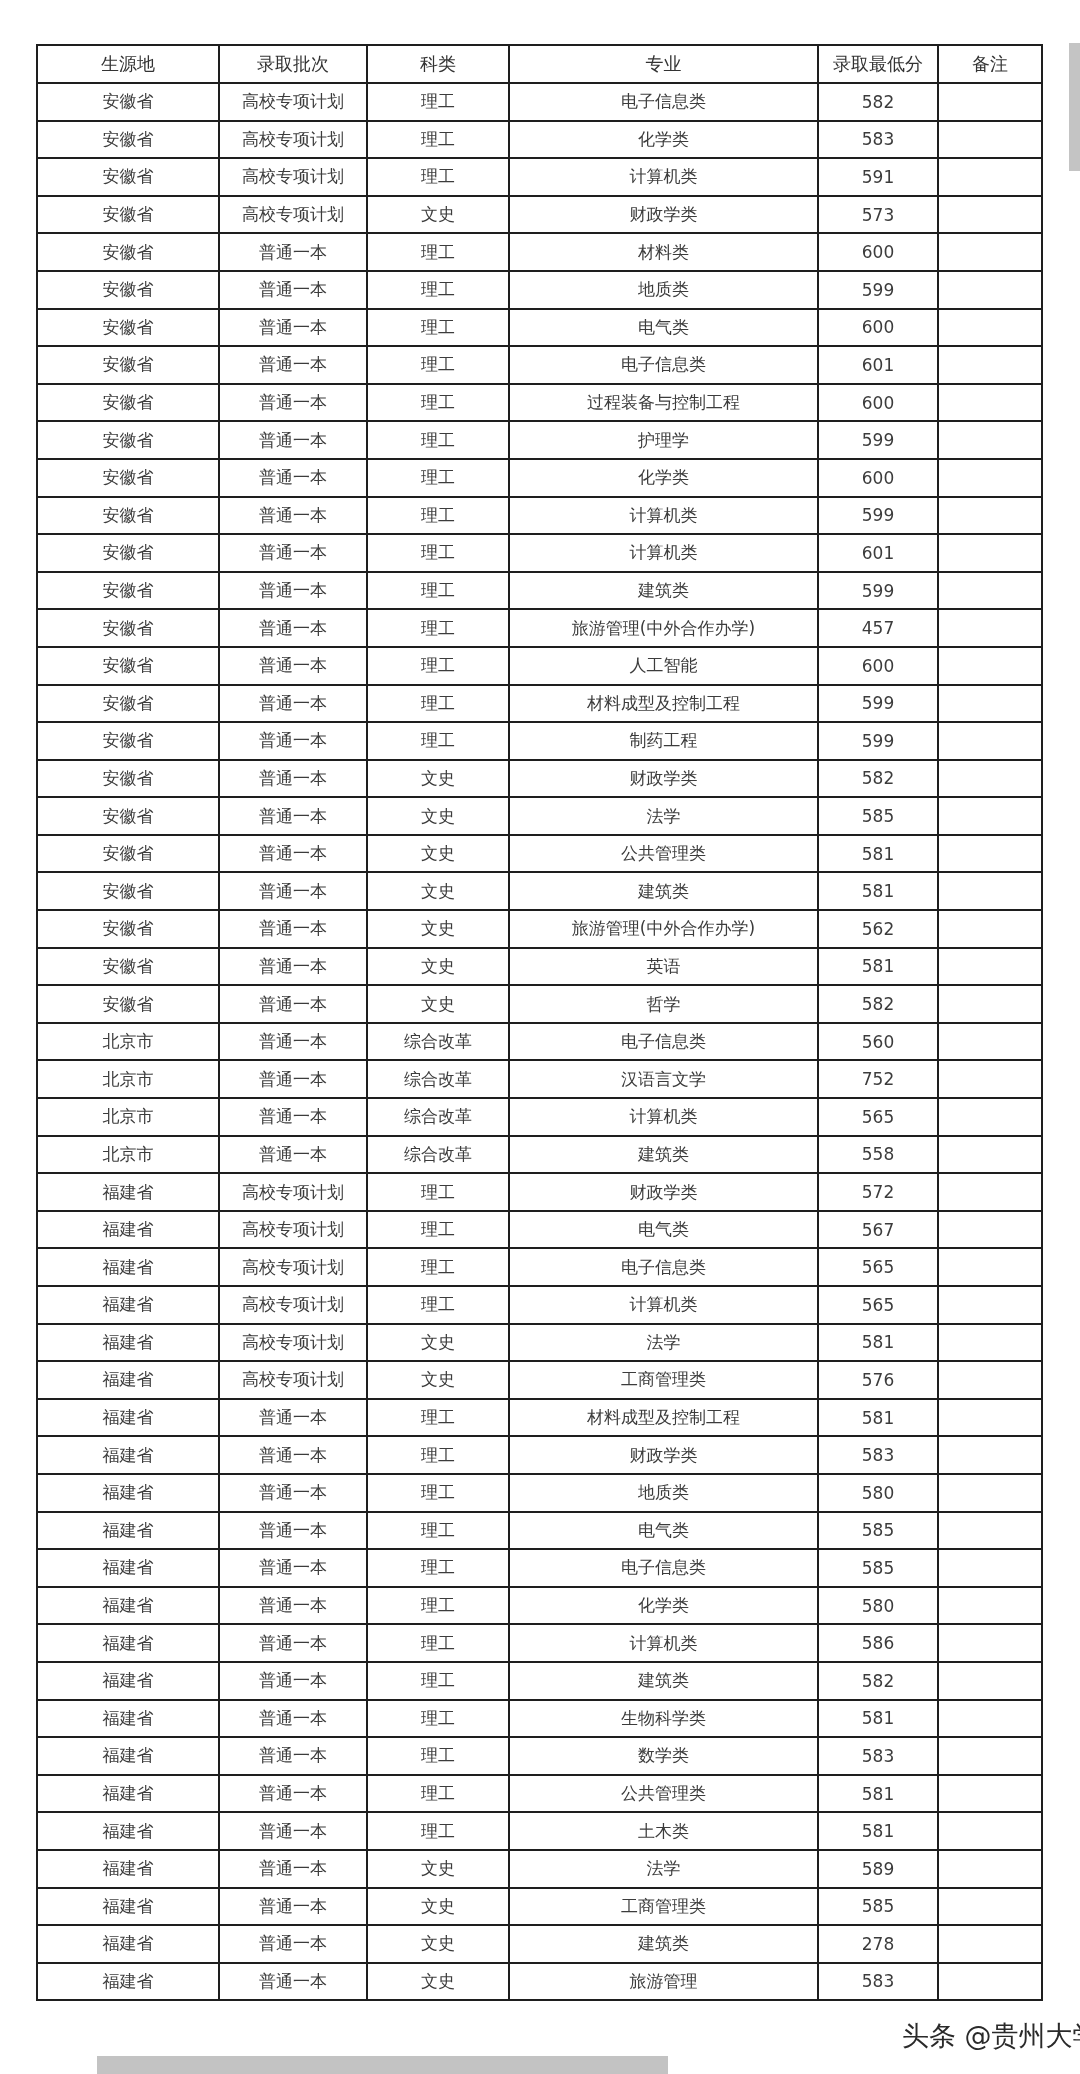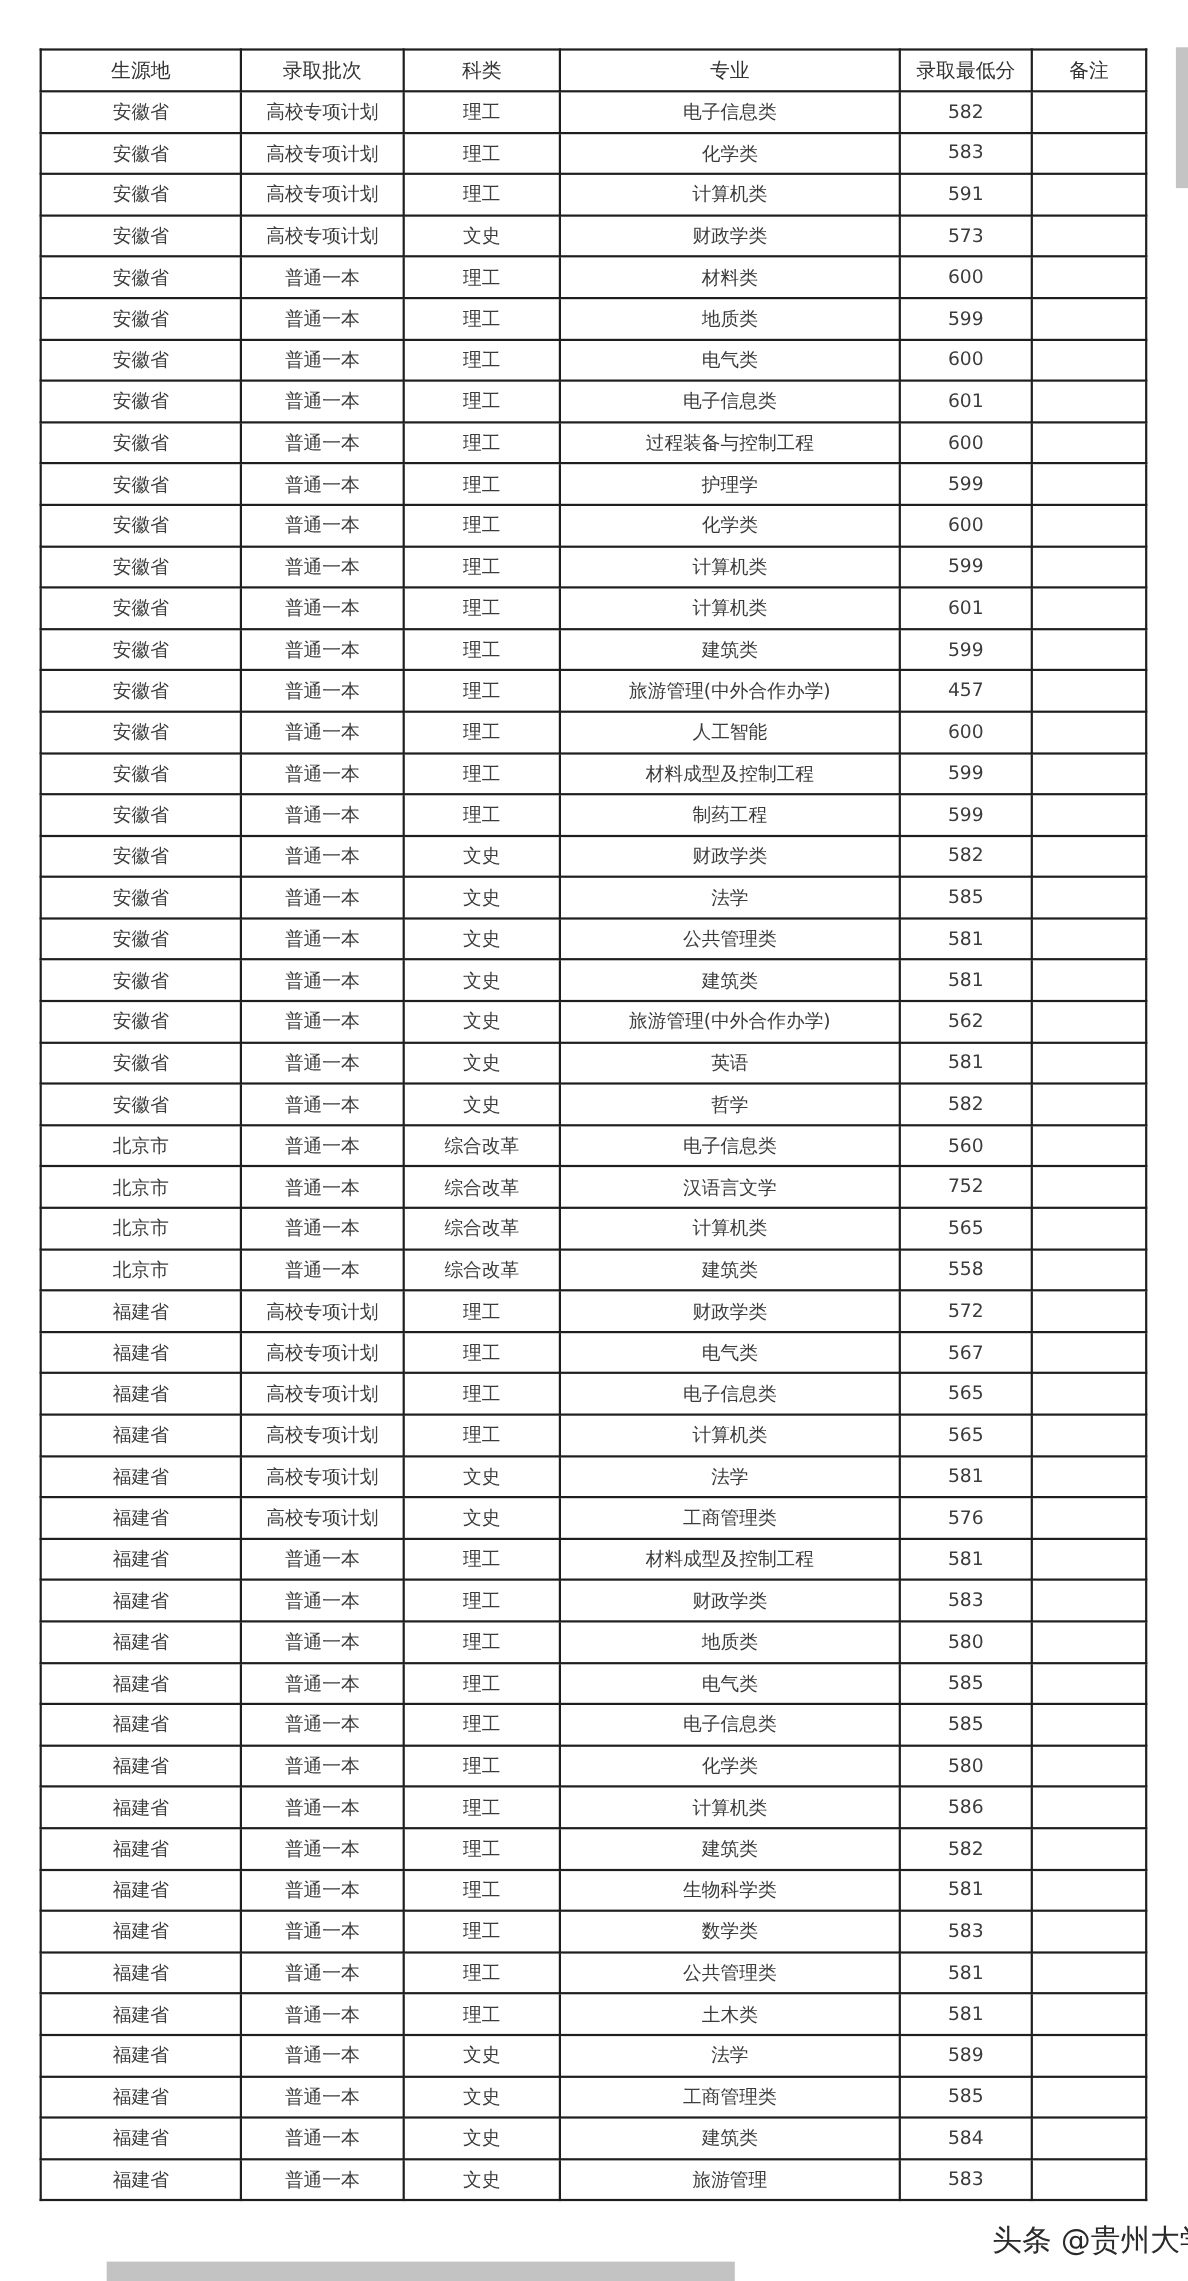--- a/index.html
+++ b/index.html
@@ -459,21 +459,21 @@
           <td>文史</td>
           <td>工商管理类</td>
           <td>585</td>
           <td></td>
         </tr>
         <tr>
           <td>福建省</td>
           <td>普通一本</td>
           <td>文史</td>
           <td>建筑类</td>
-          <td>584</td>
+          <td>278</td>
           <td></td>
         </tr>
         <tr>
           <td>福建省</td>
           <td>普通一本</td>
           <td>文史</td>
           <td>旅游管理</td>
           <td>583</td>
           <td></td>
         </tr>

